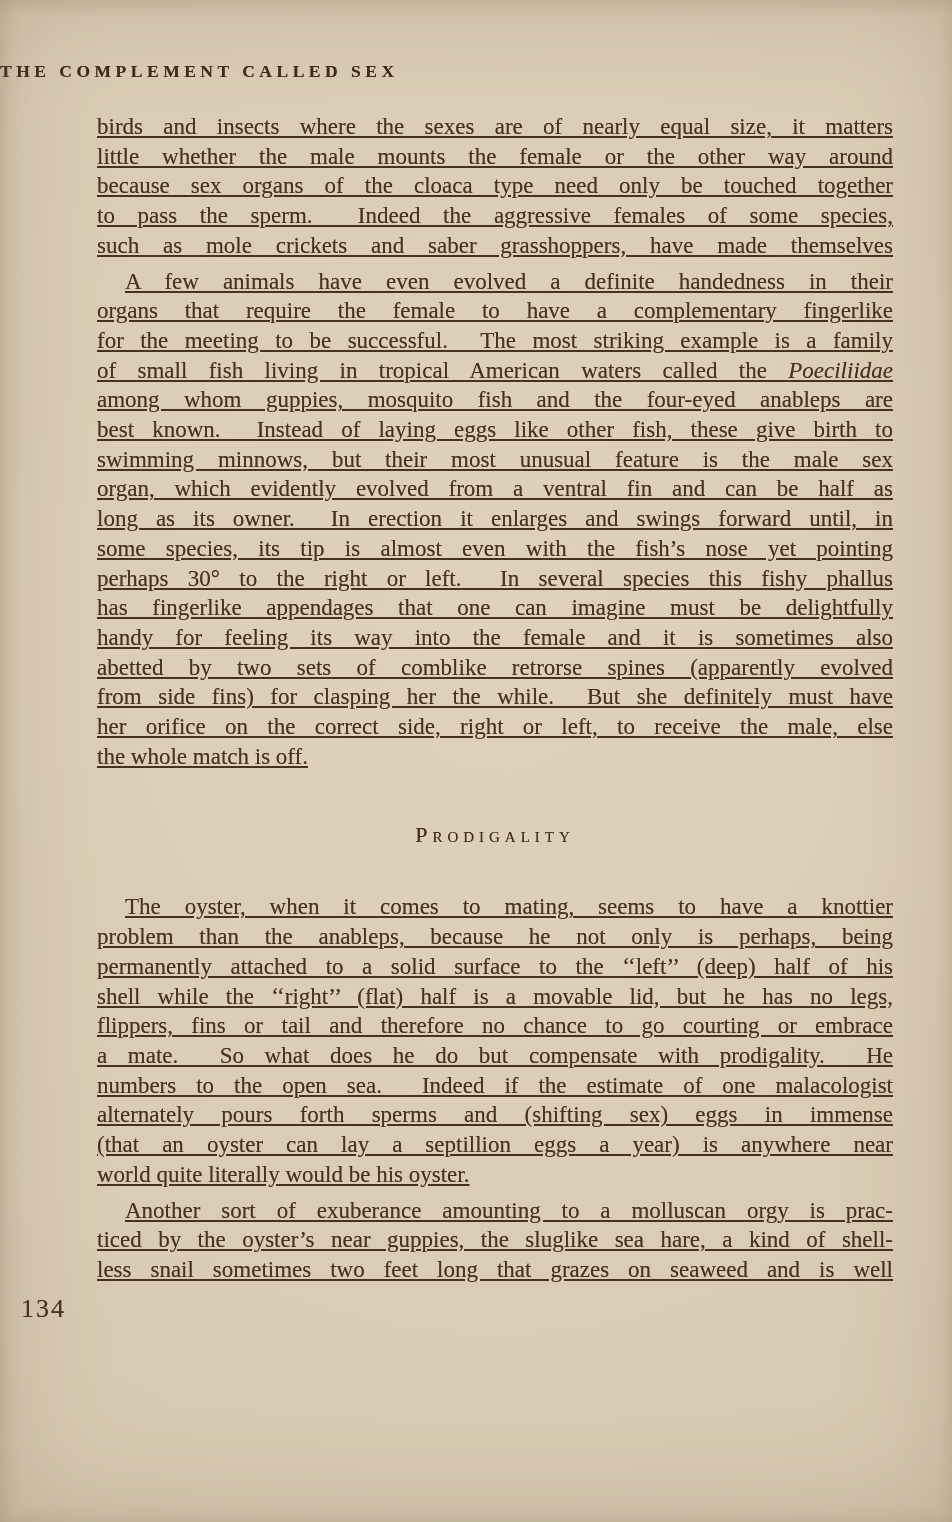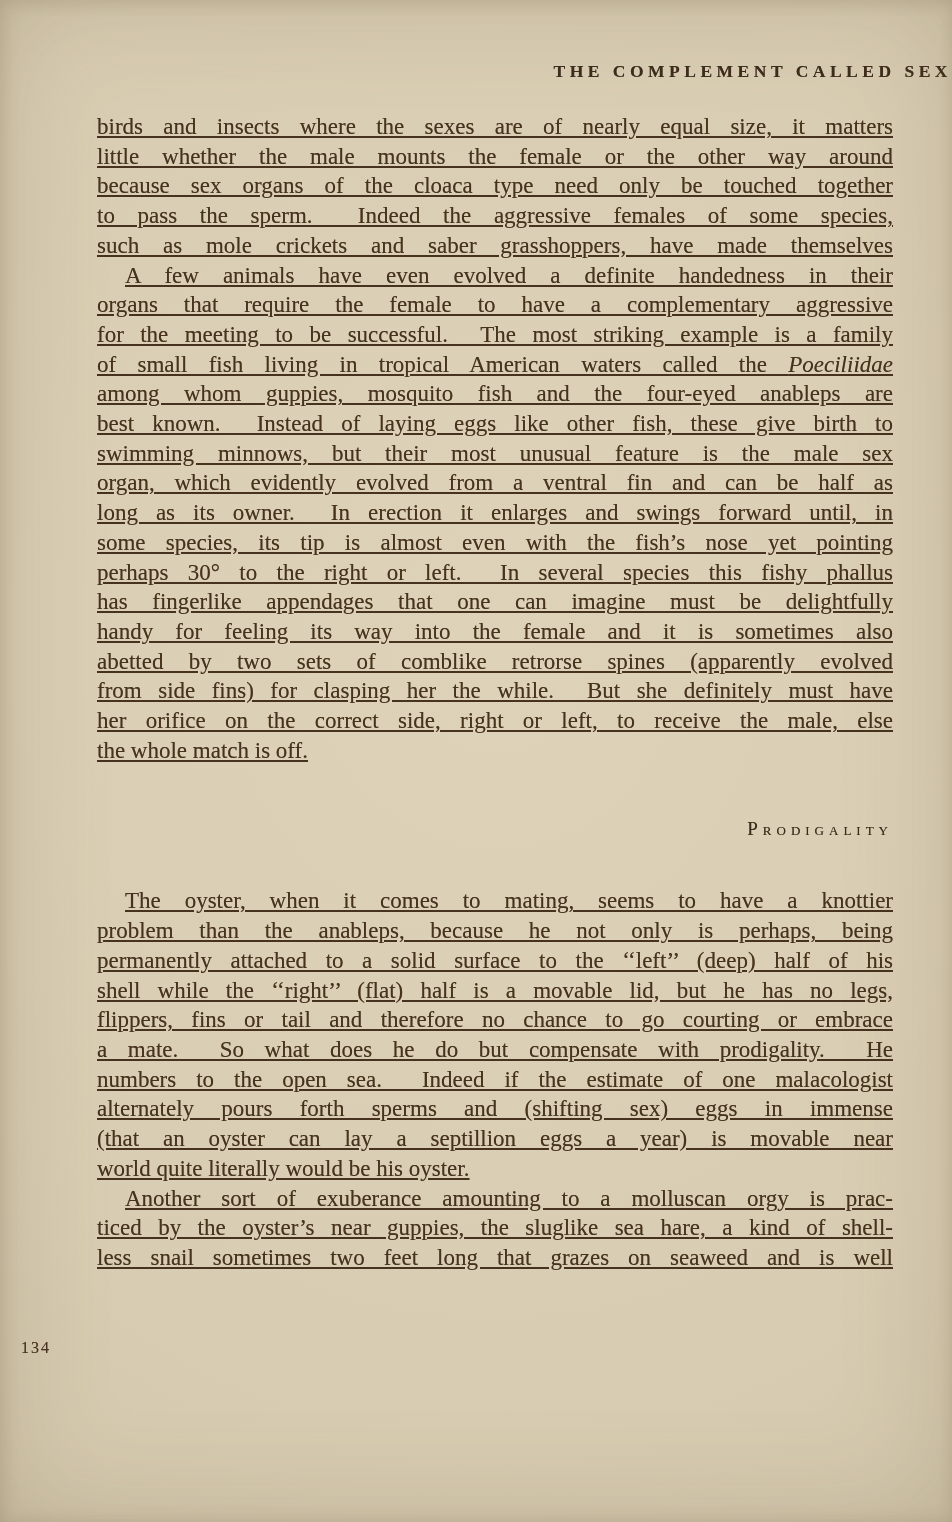--- a/index.html
+++ b/index.html
@@ -28,82 +28,82 @@
     content: "";
     position: absolute; inset: 0;
     pointer-events: none;
     box-shadow: inset 0 0 110px rgba(110, 92, 62, 0.22),
                 inset 4px 0 18px rgba(110, 92, 62, 0.12),
                 inset 0 4px 14px rgba(110, 92, 62, 0.10);
   }
   .running-header {
     position: absolute;
     top: 61px; left: 0; width: 100%;
-    text-align: right;
+    text-align: left;
     font-size: 17.5px;
     font-weight: 700;
     letter-spacing: 4.5px;
     color: var(--ink-dark);
     text-shadow: 0 0 0.6px rgba(61, 44, 28, 0.55);
   }
   .text-block {
     position: absolute;
     top: 112px; left: 97px; width: 796px;
     font-size: 23px;
     line-height: 29.7px;
     text-shadow: 0 0 0.6px rgba(70, 50, 31, 0.5);
   }
   .paragraph { margin: 0; }
-  .paragraph + .paragraph { margin-top: 0; }
+  .paragraph + .paragraph { margin-top: 6px; }
   .line {
     text-align: justify;
     -moz-text-align-last: justify;
     text-align-last: justify;
     text-decoration: underline;
   }
   .line.short {
     -moz-text-align-last: left;
     text-align-last: left;
   }
   .line.indent { text-indent: 28px; }
   .section-heading {
     margin: 48px 0 42px 0;
-    text-align: right;
+    text-align: center;
     font-variant: small-caps;
-    font-size: 19px;
+    font-size: 22px;
     letter-spacing: 5px;
     line-height: 31px;
     color: var(--ink-dark);
     text-shadow: 0 0 0.6px rgba(61, 44, 28, 0.55);
   }
   .page-number {
     position: absolute;
-    left: 21px; top: 1339px;
-    font-size: 16px;
+    left: 21px; top: 1294px;
+    font-size: 26px;
     letter-spacing: 2px;
     text-shadow: 0 0 0.6px rgba(70, 50, 31, 0.5);
   }
 </style>
 </head>
 <body>
 
 <div class="page">
   <div class="running-header">THE COMPLEMENT CALLED SEX</div>
 
   <div class="text-block" id="content">
       <div class="paragraph">
         <div class="line">birds and insects where the sexes are of nearly equal size, it matters</div>
         <div class="line">little whether the male mounts the female or the other way around</div>
         <div class="line">because sex organs of the cloaca type need only be touched together</div>
         <div class="line">to pass the sperm.&nbsp; Indeed the aggressive females of some species,</div>
         <div class="line">such as mole crickets and saber grasshoppers, have made themselves</div>
       </div>
       <div class="paragraph">
         <div class="line indent">A few animals have even evolved a definite handedness in their</div>
-        <div class="line">organs that require the female to have a complementary aggressive</div>
+        <div class="line">organs that require the female to have a complementary fingerlike</div>
         <div class="line">for the meeting to be successful.&nbsp; The most striking example is a family</div>
         <div class="line">of small fish living in tropical American waters called the <i>Poeciliidae</i></div>
         <div class="line">among whom guppies, mosquito fish and the four-eyed anableps are</div>
         <div class="line">best known.&nbsp; Instead of laying eggs like other fish, these give birth to</div>
         <div class="line">swimming minnows, but their most unusual feature is the male sex</div>
         <div class="line">organ, which evidently evolved from a ventral fin and can be half as</div>
         <div class="line">long as its owner.&nbsp; In erection it enlarges and swings forward until, in</div>
         <div class="line">some species, its tip is almost even with the fish’s nose yet pointing</div>
         <div class="line">perhaps 30° to the right or left.&nbsp; In several species this fishy phallus</div>
         <div class="line">has fingerlike appendages that one can imagine must be delightfully</div>
@@ -116,21 +116,21 @@
       <div class="section-heading">Prodigality</div>
       <div class="paragraph">
         <div class="line indent">The oyster, when it comes to mating, seems to have a knottier</div>
         <div class="line">problem than the anableps, because he not only is perhaps, being</div>
         <div class="line">permanently attached to a solid surface to the ‘‘left’’ (deep) half of his</div>
         <div class="line">shell while the ‘‘right’’ (flat) half is a movable lid, but he has no legs,</div>
         <div class="line">flippers, fins or tail and therefore no chance to go courting or embrace</div>
         <div class="line">a mate.&nbsp; So what does he do but compensate with prodigality.&nbsp; He</div>
         <div class="line">numbers to the open sea.&nbsp; Indeed if the estimate of one malacologist</div>
         <div class="line">alternately pours forth sperms and (shifting sex) eggs in immense</div>
-        <div class="line">(that an oyster can lay a septillion eggs a year) is movable near</div>
+        <div class="line">(that an oyster can lay a septillion eggs a year) is anywhere near</div>
         <div class="line short">world quite literally would be his oyster.</div>
       </div>
       <div class="paragraph">
         <div class="line indent">Another sort of exuberance amounting to a molluscan orgy is prac-</div>
         <div class="line">ticed by the oyster’s near guppies, the sluglike sea hare, a kind of shell-</div>
         <div class="line">less snail sometimes two feet long that grazes on seaweed and is well</div>
       </div>
     </div>
 
   <div class="page-number">134</div>

